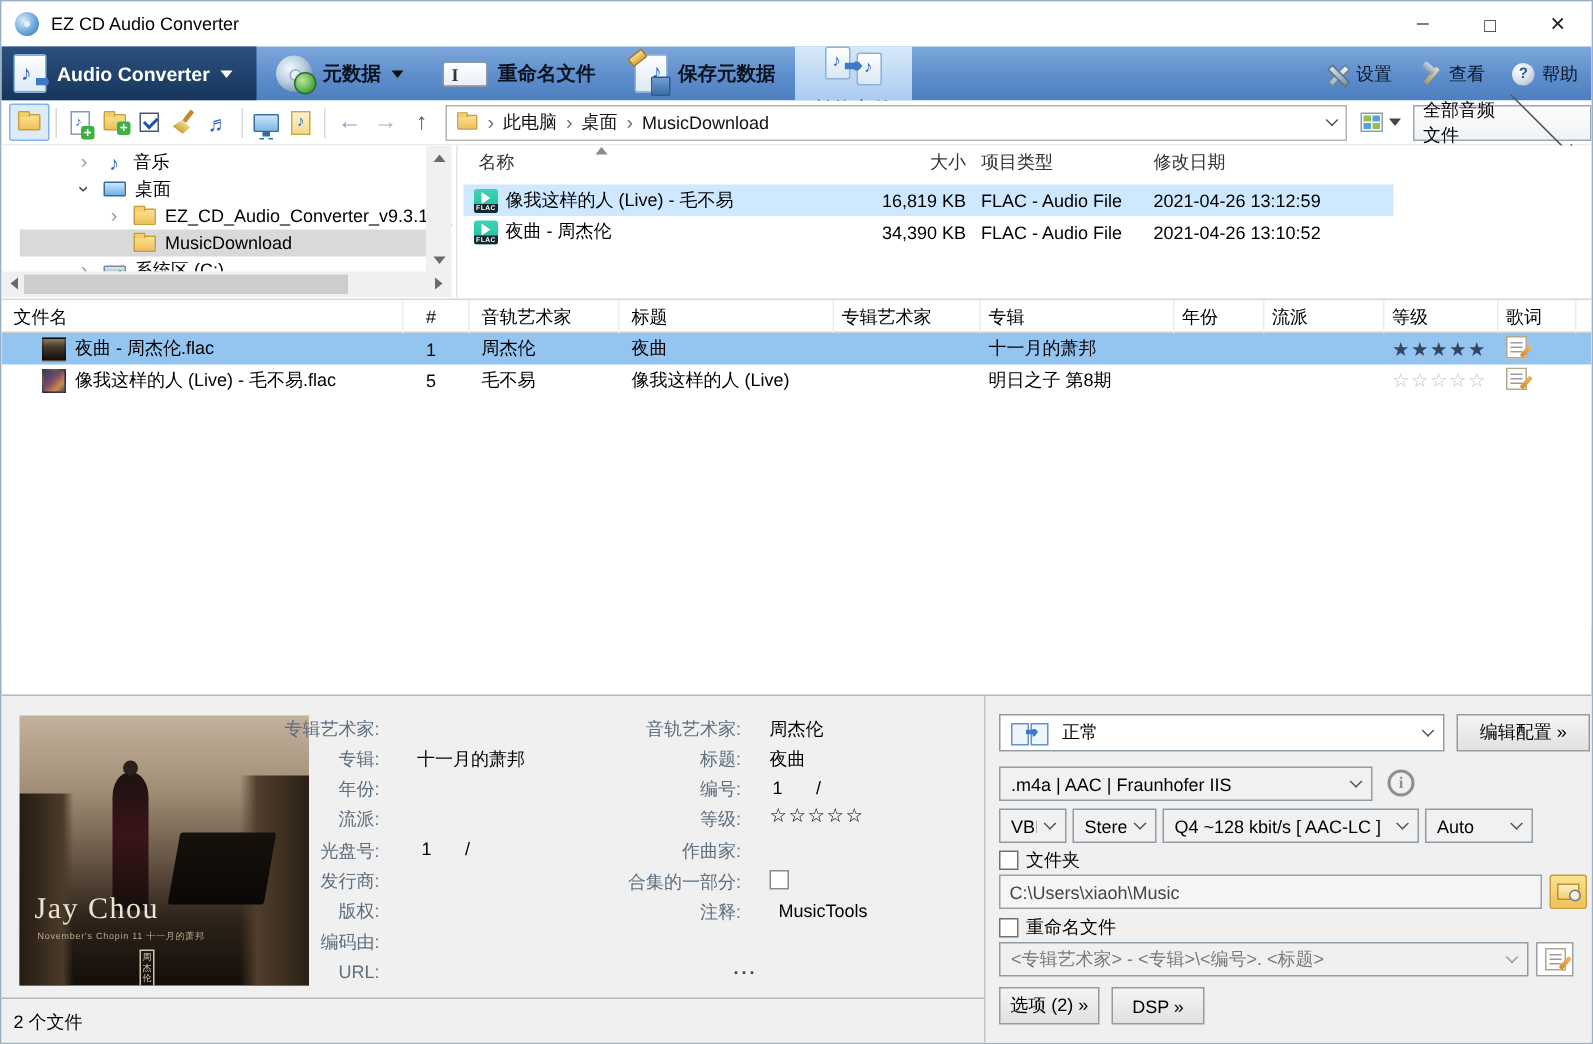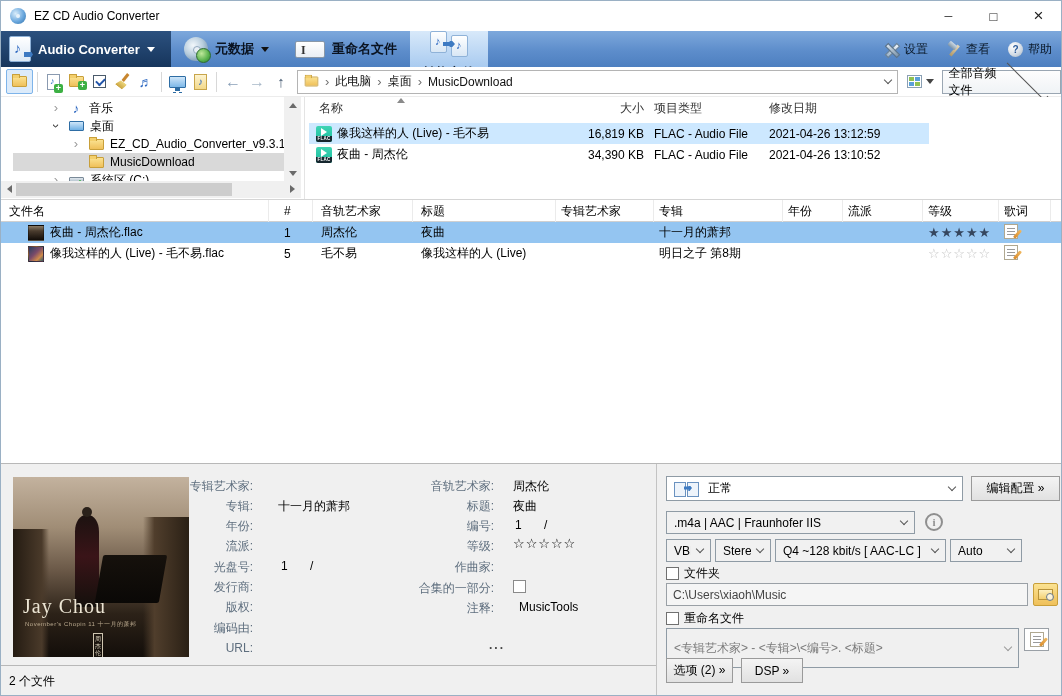--- a/index.html
+++ b/index.html
@@ -153,21 +153,21 @@
   .thumb.t2 { background:linear-gradient(135deg,#27415f 0%,#7a4a6a 45%,#d08a4a 75%,#2a5a6a 100%); }
   .stars1 { color:#35465e; font-size:13px; letter-spacing:1px; }
   .stars0 { color:#c4c4c4; font-size:13px; letter-spacing:1px; }
   .lyric { width:14px; height:15px; background:#fff; border:1px solid #b0a890; position:relative; flex:none; display:inline-block; }
   .lyric::before { content:""; position:absolute; left:2px; top:3px; width:8px; height:1px; background:#9a9a9a; box-shadow:0 3px 0 #9a9a9a, 0 6px 0 #9a9a9a; }
   .lyric::after { content:""; position:absolute; right:-2px; bottom:-1px; width:3px; height:10px; background:linear-gradient(#f0b860,#d88a2a); transform:rotate(42deg); border-radius:1px; }
 
   
   .bottom { position:absolute; left:0; top:462px; width:100%; height:234px; background:#f0f0f0; border-top:1px solid #b8b8b8; }
   .metapanel { position:absolute; left:0; top:0; width:655px; height:201px; }
-  .albumart { position:absolute; left:12px; top:13px; width:176px; height:180px; overflow:hidden; background:linear-gradient(180deg,#c3b29e 0%,#a08d76 28%,#6a5847 52%,#2c2218 76%,#130e0a 100%); }
+  .albumart { position:absolute; left:12px; top:13px; width:193px; height:180px; overflow:hidden; background:linear-gradient(180deg,#c3b29e 0%,#a08d76 28%,#6a5847 52%,#2c2218 76%,#130e0a 100%); }
   .aa-bldL { position:absolute; left:0; top:52px; width:36px; height:128px; background:linear-gradient(90deg,#241b12,#4a3a2a 80%,rgba(74,58,42,0)); }
   .aa-bldR { position:absolute; right:0; top:40px; width:46px; height:140px; background:linear-gradient(270deg,#2a2015,#503e2c 75%,rgba(80,62,44,0)); }
   .aa-fig { position:absolute; left:62px; top:38px; width:24px; height:92px; background:linear-gradient(#1c1210,#3a1418 45%,#14100c); border-radius:45% 45% 8% 8%/18% 18% 0 0; }
   .aa-fig::before { content:""; position:absolute; left:7px; top:-8px; width:10px; height:10px; border-radius:50%; background:#2a211a; }
   .aa-piano { position:absolute; right:26px; top:78px; width:64px; height:48px; background:linear-gradient(#16110c,#0a0806); transform:skewX(-10deg); border-radius:2px; }
   .aa-title { position:absolute; left:10px; top:118px; font-family:"Liberation Serif", serif; color:#ece5d4; font-size:20px; letter-spacing:1px; }
   .aa-sub { position:absolute; left:12px; top:143px; font-size:6px; color:#baa98e; letter-spacing:0.5px; }
   .aa-seal { position:absolute; left:80px; top:156px; border:1px solid #cfc5b0; color:#d8cfba; font-size:6px; padding:2px 1px; line-height:7px; width:10px; text-align:center; }
   .ml { position:absolute; color:#5e6e7e; text-align:right; width:170px; }
   .mv { position:absolute; color:#000; }
@@ -219,20 +219,26 @@
       <span class="caret-w"></span>
     </div>
     <div class="tb-btn">
       <span class="ic-cd"></span>
       <span>元数据</span>
       <span class="caret-b"></span>
     </div>
     <div class="tb-btn">
       <span class="ic-rename"></span>
       <span>重命名文件</span>
+    </div>
+    <div class="tb-btn">
+      <span class="ic-save">
+          <i class="ic-tag"></i>
+        </span>
+      <span>保存元数据</span>
     </div>
     <div class="tb-btn active">
       <span class="ic-convert">
           <i class="l"></i>
           <i class="r"></i>
         </span>
       <span>转换文件</span>
     </div>
     <div class="tb-spacer"></div>
     <div class="tb-mini">
@@ -528,21 +534,21 @@
       </div>
       <div class="goldbtn" style="left:376px;top:119px;width:25px;height:23px">
         <span class="ic-foldsearch"></span>
       </div>
 
       <div class="cbrow" style="left:9px;top:146px">
         <span class="cb"></span>
         <span>重命名文件</span>
       </div>
 
-      <div class="combo dis" style="left:9px;top:164px;width:353px;height:40px">
+      <div class="combo dis" style="left:9px;top:164px;width:353px;height:23px">
         <span class="val">&lt;专辑艺术家&gt; - &lt;专辑&gt;\&lt;编号&gt;. &lt;标题&gt;</span>
         <span class="cv"></span>
       </div>
       <div class="whitebtn" style="left:367px;top:164px;width:25px;height:23px">
         <span class="lyric"></span>
       </div>
 
       <div class="btn" style="left:9px;top:194px;width:67px;height:25px">
         <span>选项 (2) »</span>
       </div>

